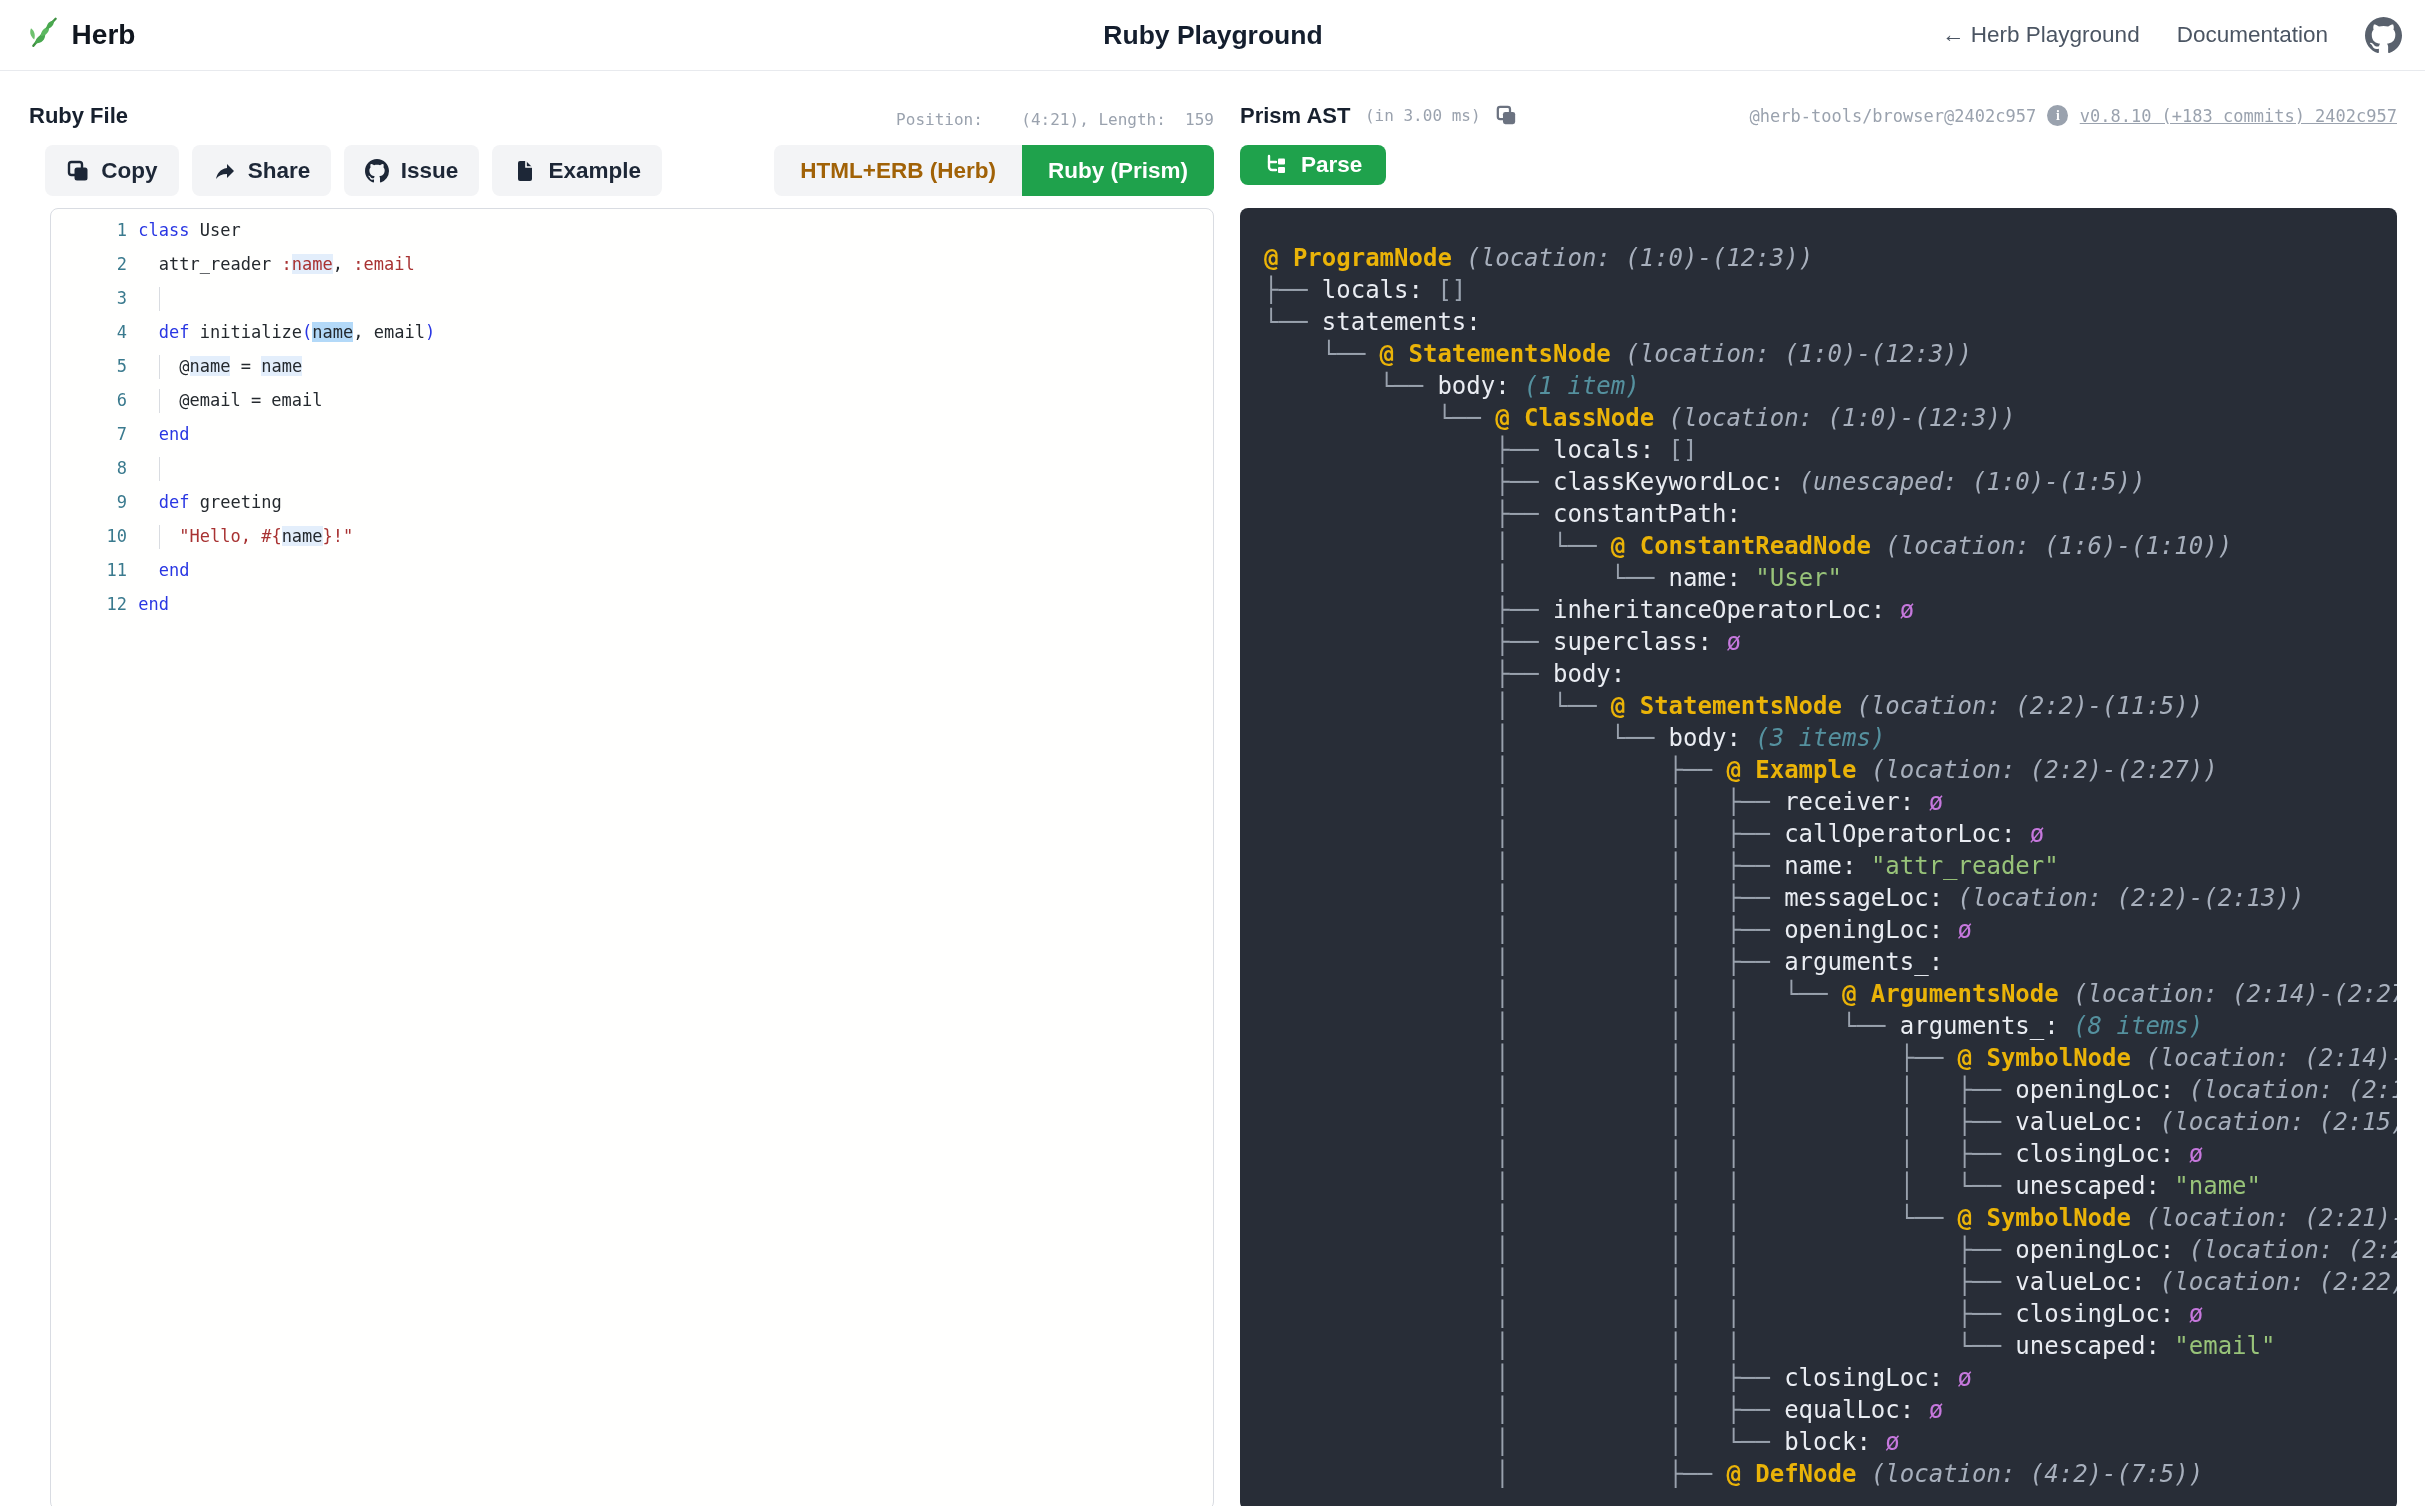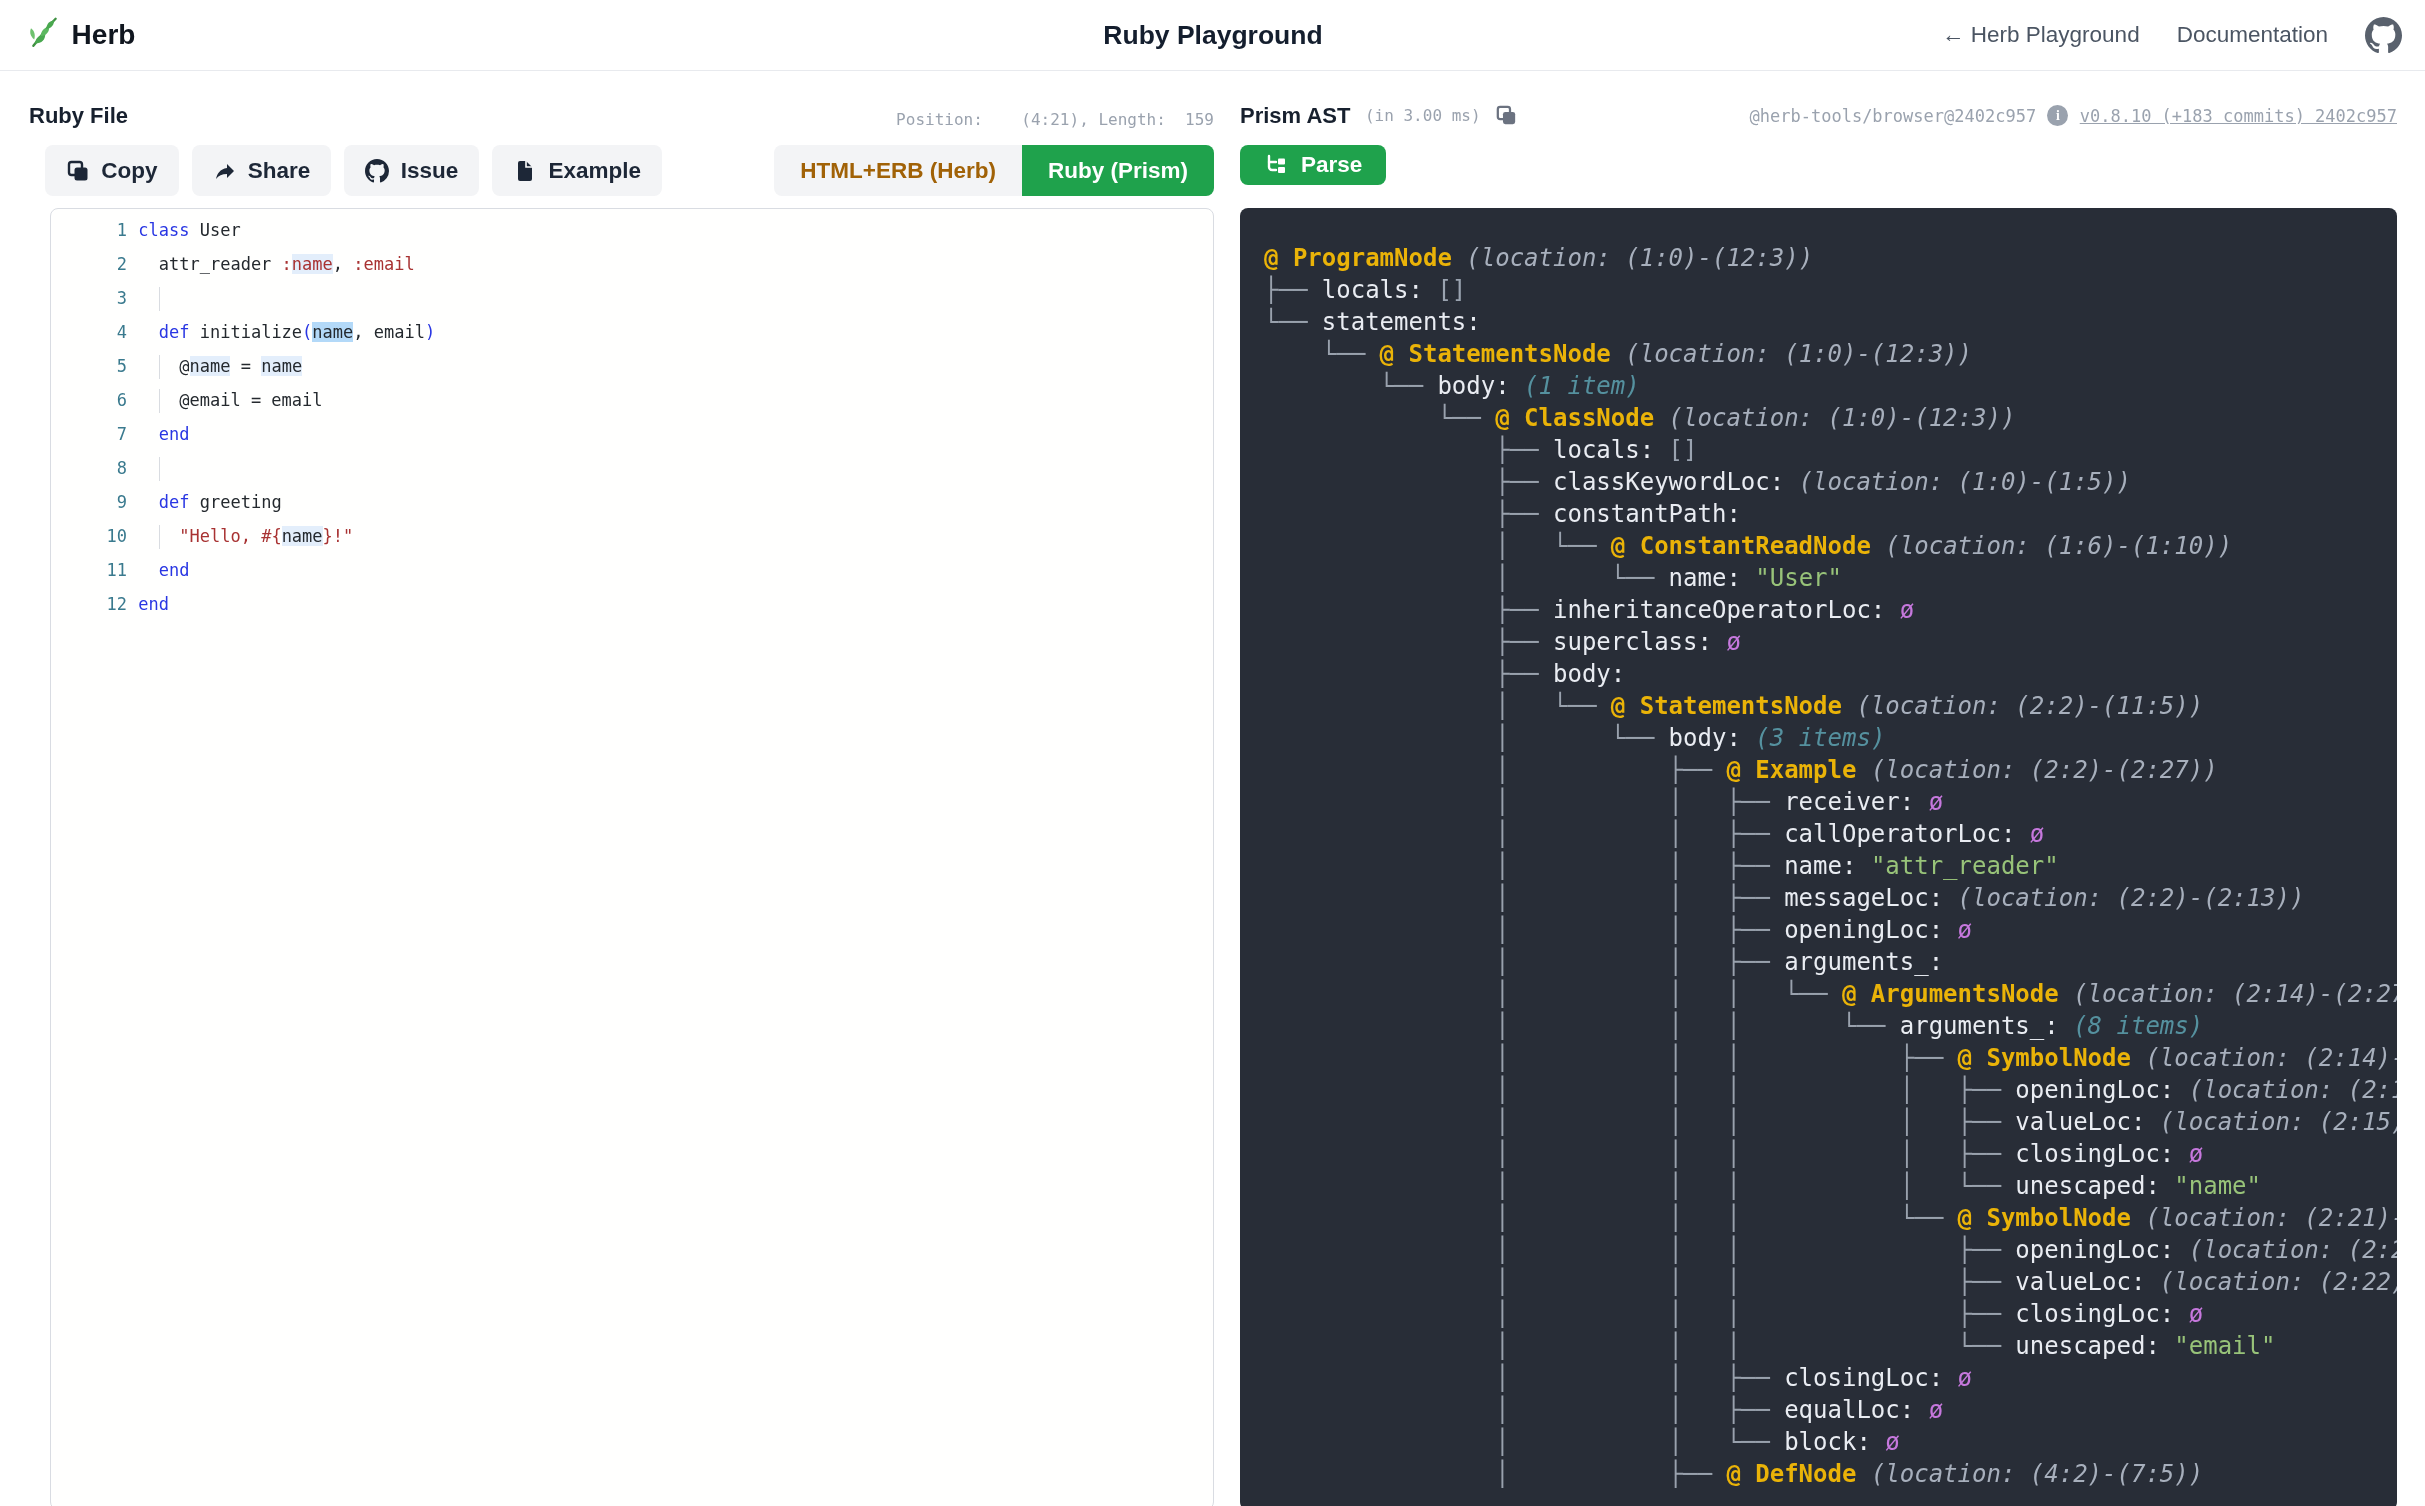--- a/index.html
+++ b/index.html
@@ -209,21 +209,21 @@
   </div>
   <div class="ast-panel">
     <div>
         <div class="ast-line"><span class="n">@ ProgramNode </span><span class="l">(location: (1:0)-(12:3))</span></div>
         <div class="ast-line"><span class="t">├── </span><span class="k">locals: </span><span class="b">[]</span></div>
         <div class="ast-line"><span class="t">└── </span><span class="k">statements:</span></div>
         <div class="ast-line"><span class="t">    └── </span><span class="n">@ StatementsNode </span><span class="l">(location: (1:0)-(12:3))</span></div>
         <div class="ast-line"><span class="t">        └── </span><span class="k">body: </span><span class="i">(1 item)</span></div>
         <div class="ast-line"><span class="t">            └── </span><span class="n">@ ClassNode </span><span class="l">(location: (1:0)-(12:3))</span></div>
         <div class="ast-line"><span class="t">                ├── </span><span class="k">locals: </span><span class="b">[]</span></div>
-        <div class="ast-line"><span class="t">                ├── </span><span class="k">classKeywordLoc: </span><span class="l">(location: (1:0)-(1:5))</span></div>
+        <div class="ast-line"><span class="t">                ├── </span><span class="k">classKeywordLoc: </span><span class="l">(unescaped: (1:0)-(1:5))</span></div>
         <div class="ast-line"><span class="t">                ├── </span><span class="k">constantPath:</span></div>
         <div class="ast-line"><span class="t">                │   └── </span><span class="n">@ ConstantReadNode </span><span class="l">(location: (1:6)-(1:10))</span></div>
         <div class="ast-line"><span class="t">                │       └── </span><span class="k">name: </span><span class="s">"User"</span></div>
         <div class="ast-line"><span class="t">                ├── </span><span class="k">inheritanceOperatorLoc: </span><span class="v">ø</span></div>
         <div class="ast-line"><span class="t">                ├── </span><span class="k">superclass: </span><span class="v">ø</span></div>
         <div class="ast-line"><span class="t">                ├── </span><span class="k">body:</span></div>
         <div class="ast-line"><span class="t">                │   └── </span><span class="n">@ StatementsNode </span><span class="l">(location: (2:2)-(11:5))</span></div>
         <div class="ast-line"><span class="t">                │       └── </span><span class="k">body: </span><span class="i">(3 items)</span></div>
         <div class="ast-line"><span class="t">                │           ├── </span><span class="n">@ Example </span><span class="l">(location: (2:2)-(2:27))</span></div>
         <div class="ast-line"><span class="t">                │           │   ├── </span><span class="k">receiver: </span><span class="v">ø</span></div>

